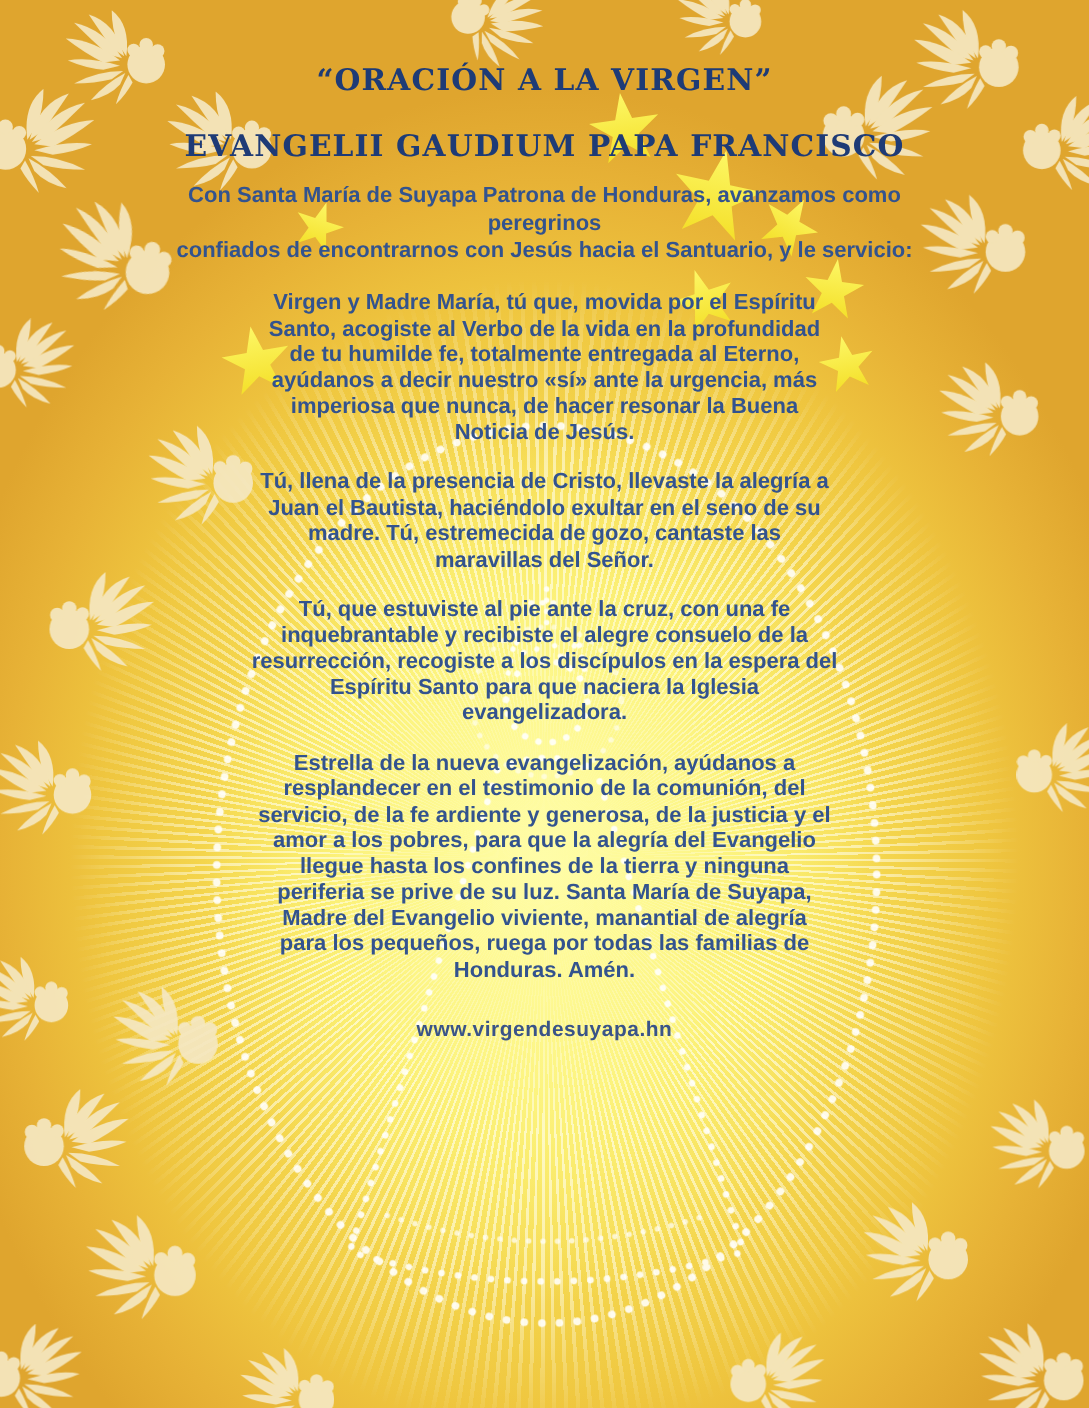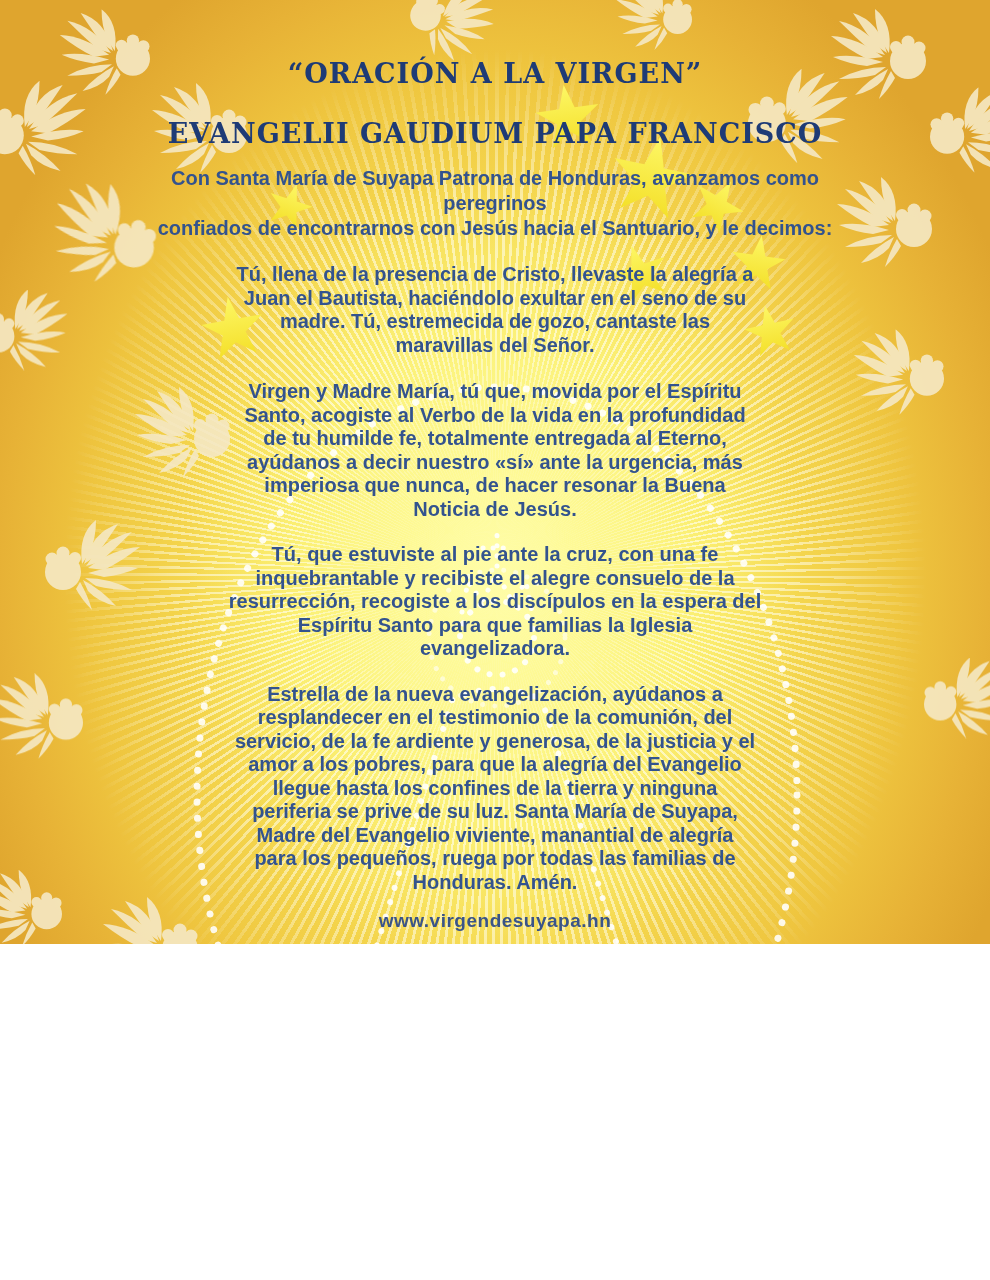--- a/index.html
+++ b/index.html
@@ -1,18 +1,18 @@
 <!DOCTYPE html>
 <html><head>
 <meta charset="utf-8">
 <style>
   html,body{margin:0;padding:0;}
   .page{
     position:relative;
-    width:990px;height:944px;
+    width:990px;height:1280px;
     overflow:hidden;
     background-color:#DFA52E;
     background-image:radial-gradient(ellipse 560px 700px at 50% 61%,
       #FCF77E 0%, #F9EA62 30%, #F5D84F 52%, #EFC63F 72%, #E7B236 88%, #DFA52E 100%);
     font-family:"Liberation Sans", sans-serif;
   }
   .glow{
     position:absolute;inset:0;pointer-events:none;
     background:radial-gradient(ellipse 430px 560px at 50% 61%,
       rgba(255,253,170,0.95) 0%, rgba(255,250,140,0.45) 48%, rgba(255,250,140,0) 72%);
@@ -49,21 +49,21 @@
     font-weight:bold;font-size:20px;line-height:25px;
     color:#33538E;white-space:pre-line;
   }
   .para{
     margin:22px auto 0;width:600px;
     font-weight:bold;font-size:20px;line-height:23.5px;
     color:#33538E;white-space:pre-line;
   }
   .para.first{margin-top:23px;}
   .footer{
-    margin-top:16px;
+    margin-top:32px;
     font-weight:bold;font-size:19px;line-height:22px;
     color:#3A5488;letter-spacing:0.5px;
   }
 </style>
 </head>
 <body>
 
 <div class="page">
 
   <div class="glow"></div>
@@ -213,35 +213,35 @@
       <g transform="translate(233,327) rotate(-10)">
           <use href="#star" x="-32" y="-32" width="64" height="64"></use>
         </g>
     </g>
   </svg>
 
   <div class="content">
     <div class="title">“ORACIÓN A LA VIRGEN”</div>
     <div class="subtitle">EVANGELII GAUDIUM PAPA FRANCISCO</div>
     <div class="intro">Con Santa María de Suyapa Patrona de Honduras, avanzamos como peregrinos
-confiados de encontrarnos con Jesús hacia el Santuario, y le decimos:</div>
-    <div class="para">Tú, llena de la presencia de Cristo, llevaste la alegría a
-Juan el Bautista, haciéndolo exultar en el seno de su
-madre. Tú, estremecida de gozo, cantaste las
-maravillas del Señor.</div>
+confiados de encontrarnos con Jesús hacia el Santuario, y le servicio:</div>
     <div class="para first">Virgen y Madre María, tú que, movida por el Espíritu
 Santo, acogiste al Verbo de la vida en la profundidad
 de tu humilde fe, totalmente entregada al Eterno,
 ayúdanos a decir nuestro «sí» ante la urgencia, más
 imperiosa que nunca, de hacer resonar la Buena
 Noticia de Jesús.</div>
+    <div class="para">Tú, llena de la presencia de Cristo, llevaste la alegría a
+Juan el Bautista, haciéndolo exultar en el seno de su
+madre. Tú, estremecida de gozo, cantaste las
+maravillas del Señor.</div>
     <div class="para">Tú, que estuviste al pie ante la cruz, con una fe
 inquebrantable y recibiste el alegre consuelo de la
 resurrección, recogiste a los discípulos en la espera del
-Espíritu Santo para que familias la Iglesia
+Espíritu Santo para que naciera la Iglesia
 evangelizadora.</div>
     <div class="para">Estrella de la nueva evangelización, ayúdanos a
 resplandecer en el testimonio de la comunión, del
 servicio, de la fe ardiente y generosa, de la justicia y el
 amor a los pobres, para que la alegría del Evangelio
 llegue hasta los confines de la tierra y ninguna
 periferia se prive de su luz. Santa María de Suyapa,
 Madre del Evangelio viviente, manantial de alegría
 para los pequeños, ruega por todas las familias de
 Honduras. Amén.</div>

